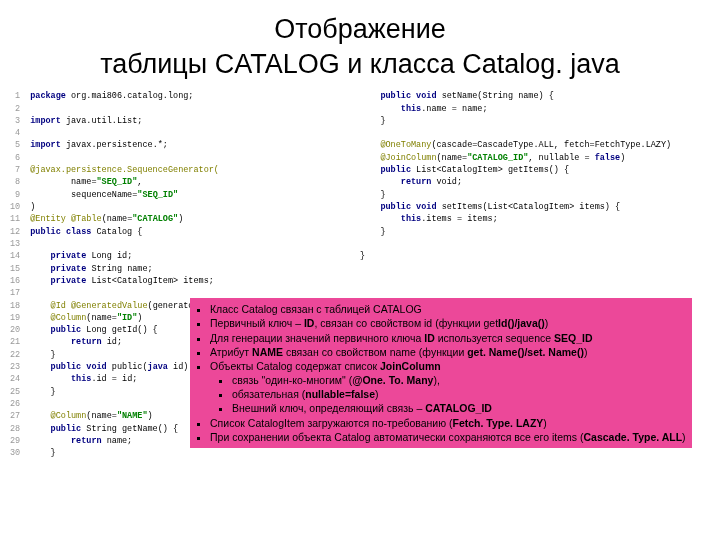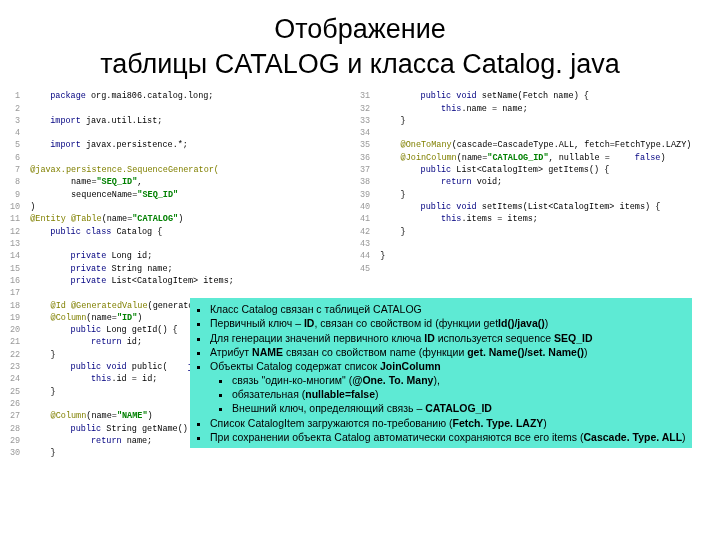--- a/index.html
+++ b/index.html
@@ -32,29 +32,29 @@
   .col.right { flex: 0 0 50%; }
   .lnums {
     color: #999;
     text-align: right;
     padding-right: 10px;
     white-space: pre;
   }
   .code {
     white-space: pre;
   }
-  .kw { color: #000080; font-weight: normal; margin-left: 20px; }
+  .kw { color: #000080; font-weight: bold; }
   .ann { color: #808000; }
   .str { color: #008000; font-weight: bold; }
   .bullets {
     position: absolute;
     left: 190px;
     top: 208px;
     width: 490px;
-    background: #5eead4;
+    background: #ec4899;
     font-size: 10.5px;
     line-height: 1.35;
     padding: 4px 6px;
   }
   .bullets ul {
     margin: 0;
     padding-left: 14px;
     list-style-type: square;
   }
   .bullets ul ul {
@@ -127,36 +127,21 @@
 <span class="kw">        this</span><span>.id = id;</span>
 <span>    }</span>
 
 <span class="ann">    @Column</span><span>(name=</span><span class="str">"NAME"</span><span>)</span>
 <span class="kw">    public </span><span>String getName() {</span>
 <span class="kw">        return </span><span>name;</span>
 <span>    }</span></div>
   </div>
 
   <div class="col right">
-    <div class="lnums">31
-32
-33
-34
-35
-36
-37
-38
-39
-40
-41
-42
-43
-44
-45</div>
-    <div class="code"><span class="kw">    public void </span><span>setName(Fetch name) {</span>
+    <div class="code"><span class="kw">    public void </span><span>setName(String name) {</span>
 <span class="kw">        this</span><span>.name = name;</span>
 <span>    }</span>
 
 <span class="ann">    @OneToMany</span><span>(cascade=CascadeType.ALL, fetch=FetchType.LAZY)</span>
 <span class="ann">    @JoinColumn</span><span>(name=</span><span class="str">"CATALOG_ID"</span><span>, nullable = </span><span class="kw">false</span><span>)</span>
 <span class="kw">    public </span><span>List&lt;CatalogItem&gt; getItems() {</span>
 <span class="kw">        return </span><span>void;</span>
 <span>    }</span>
 <span class="kw">    public void </span><span>setItems(List&lt;CatalogItem&gt; items) {</span>
 <span class="kw">        this</span><span>.items = items;</span>

